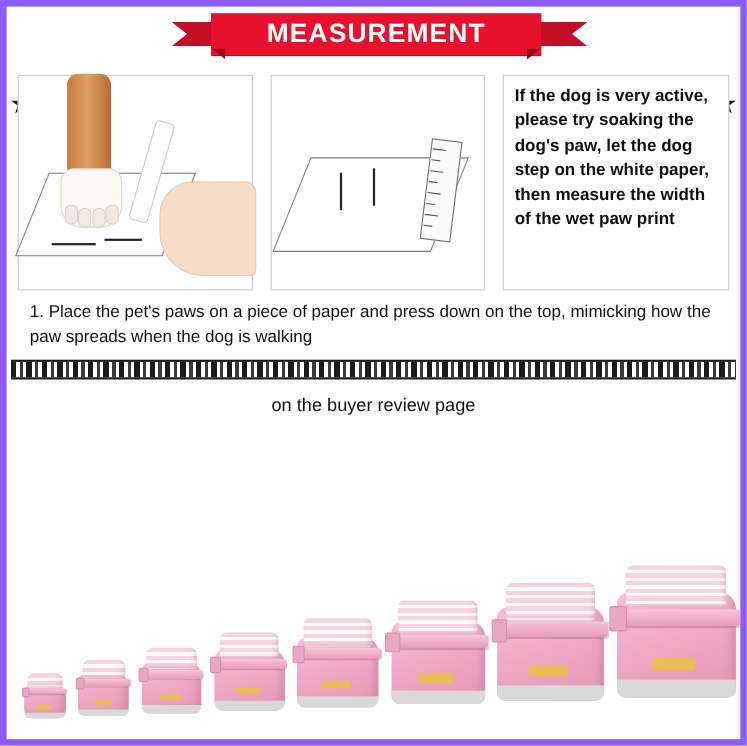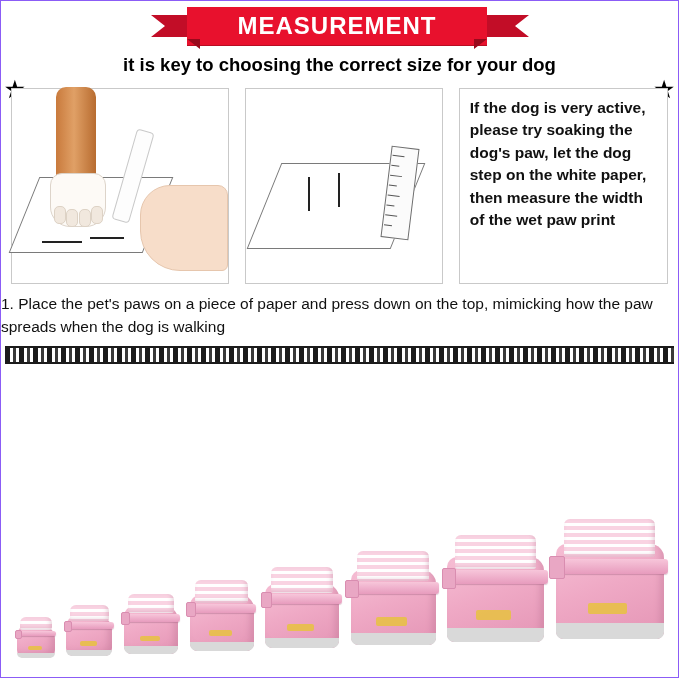--- a/index.html
+++ b/index.html
@@ -13,21 +13,21 @@
     font-family: "Liberation Sans", sans-serif;
     color: #111111;
     overflow: hidden;
     position: relative;
   }
   .page {
     position: relative;
     width: 679px;
     height: 678px;
     box-sizing: border-box;
-    border: 1px solid #8b5cf6;
+    border: 6px solid #8b5cf6;
   }
 
   
   .banner-wrap {
     position: relative;
     height: 50px;
   }
   .ribbon {
     position: absolute;
     left: 186px;
@@ -201,21 +201,21 @@
     background: #555;
   }
   .pb-line {
     position: absolute;
     width: 2px;
     background: #222;
   }
 
   
   .steps {
-    padding: 8px 8px 0 0;
+    padding: 8px 8px 0 21px;
     font-size: 15.5px;
     line-height: 1.5;
     color: #111;
   }
   .steps p { margin: 0; }
 
   
   .divider {
     margin: 8px 4px 6px 4px;
     height: 14px;
@@ -323,21 +323,20 @@
     <div class="ribbon">
       <span class="ribbon-title">MEASUREMENT</span>
     </div>
     <div class="ribbon-fold-left"></div>
     <div class="ribbon-fold-right"></div>
   </div>
 
   <div class="headline">
     <span class="star left">★</span>
     <span class="star right">★</span>
-    <span class="line2">it is key to choosing the correct size for your dog</span>
   </div>
 
   <div class="panels">
 
     <div class="panel panel-a">
       <div class="paper pa-paper"></div>
       <div class="pa-leg"></div>
       <div class="pa-paw">
         <div class="pa-toe" style="left:3px;"></div>
         <div class="pa-toe" style="left:15px;bottom:-1px;"></div>
@@ -371,20 +370,21 @@
     </div>
   </div>
 
   <div class="steps">
     <p>1. Place the pet's paws on a piece of paper and press down on the top, mimicking how the paw spreads when the dog is walking</p>
   </div>
 
   <div class="divider"></div>
 
   <div class="recommend">
+    <div>on the buyer review page</div>
   </div>
 
   <div class="boots" id="boots-row">
       <div class="boot" style="height: 43.7px; margin-bottom: 6px;">
         <div class="boot-body" style="width: 37.72px; height: 33.12px;">
           <div class="boot-cuff"></div>
           <div class="boot-strap"></div>
           <div class="boot-buckle"></div>
           <div class="boot-logo"></div>
           <div class="boot-sole"></div>

